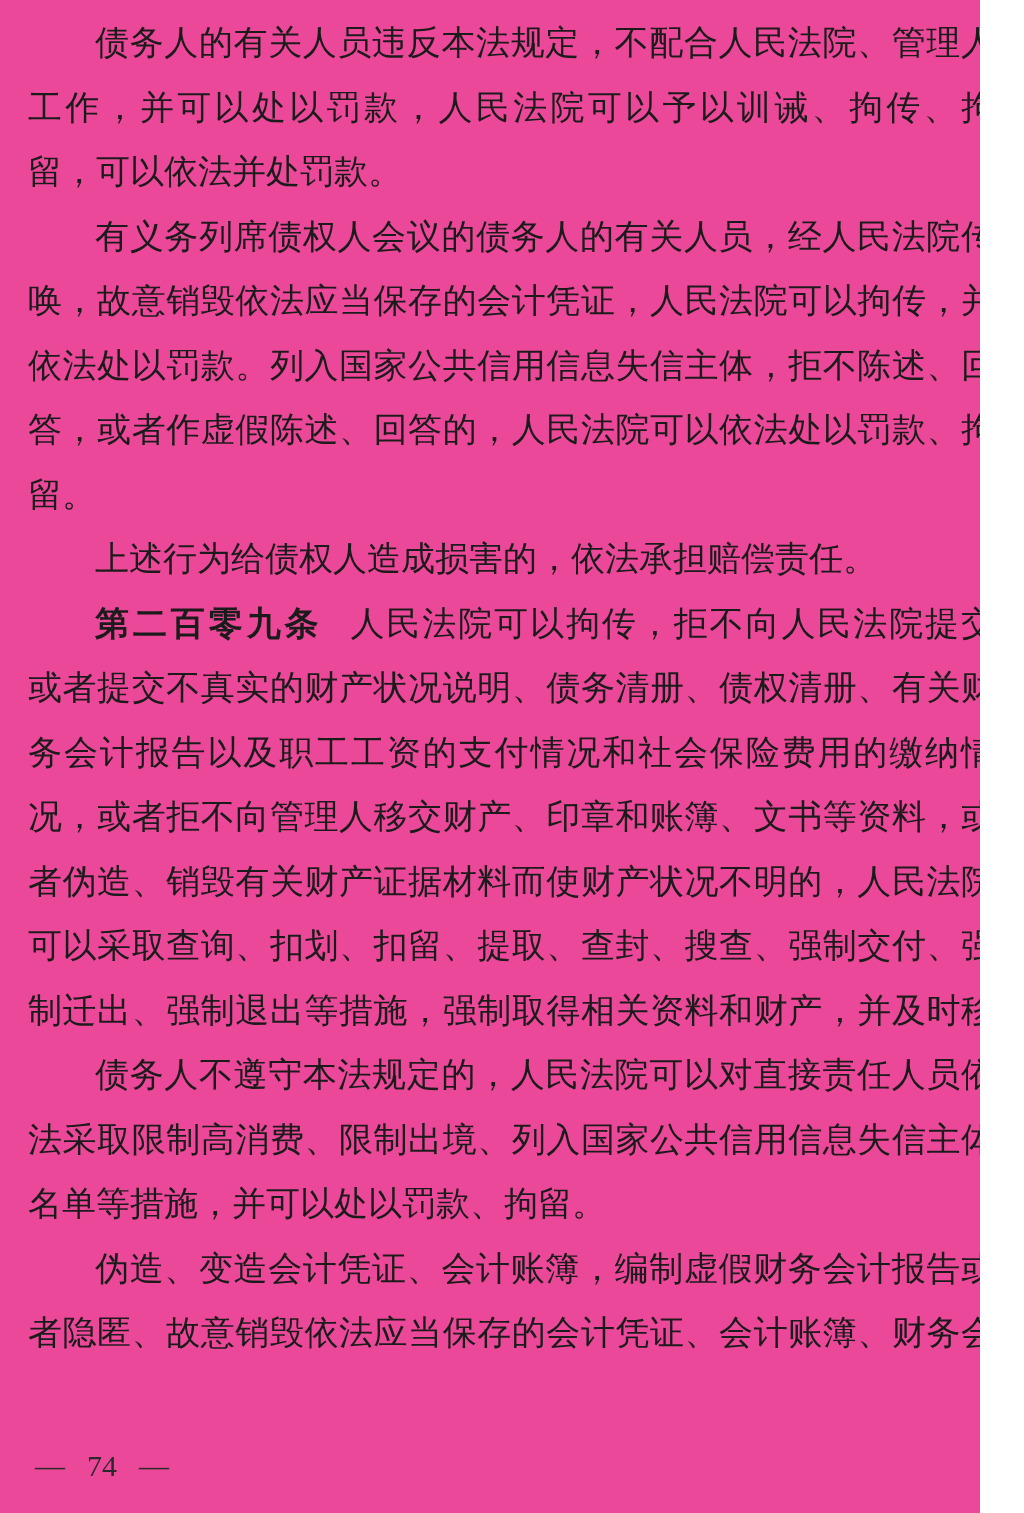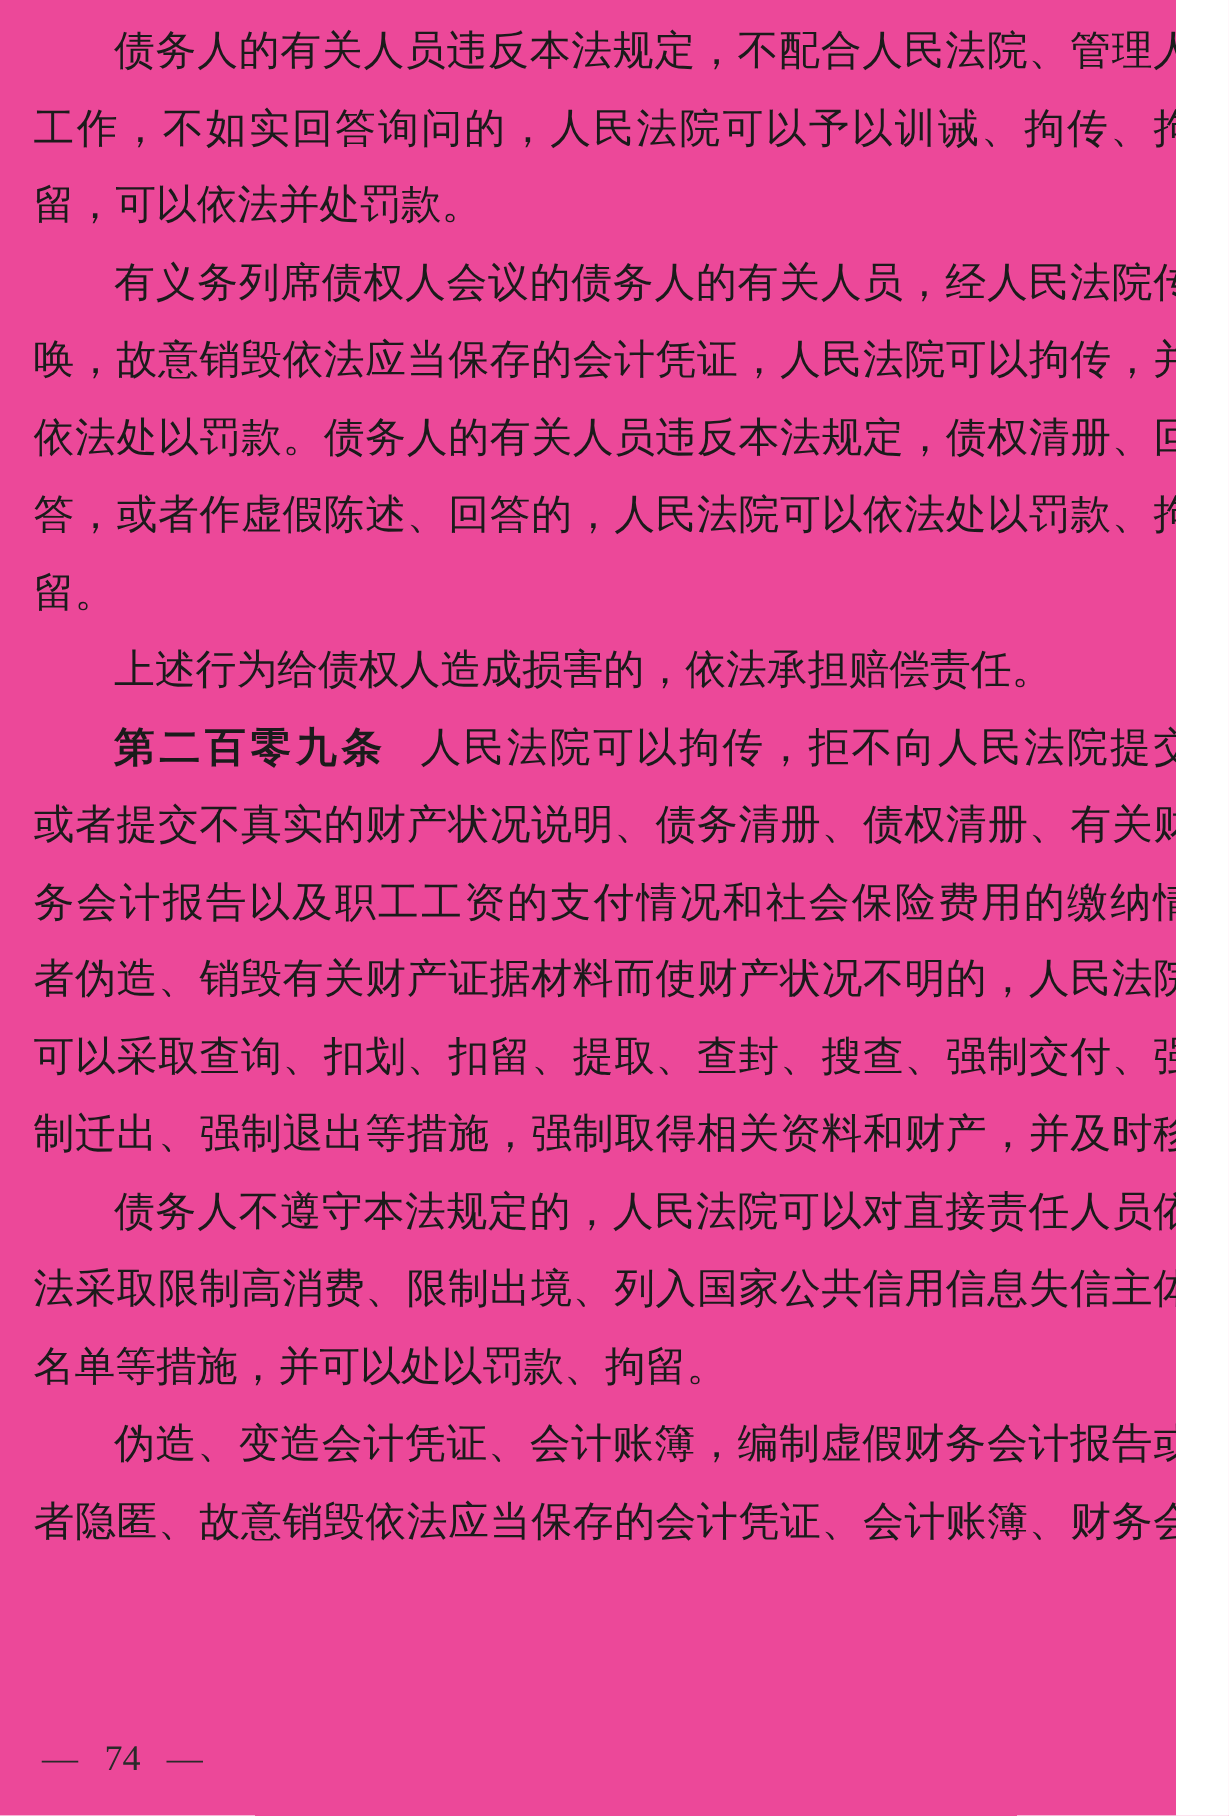--- a/index.html
+++ b/index.html
@@ -59,34 +59,35 @@
     font-family: "Liberation Serif", serif;
   }
 </style>
 </head>
 <body>
 
 <div class="page">
   <div class="bodytext">
 
     <div class="ln ind">债务人的有关人员违反本法规定，不配合人民法院、管理人</div>
-    <div class="ln">工作，不如实回答询问的，人民法院可以予以训诫、拘传、拘</div>
+    <div class="ln">工作，并可以处以罚款，人民法院可以予以训诫、拘传、拘</div>
     <div class="ln end">留，可以依法并处罚款。</div>
 
     <div class="ln ind">有义务列席债权人会议的债务人的有关人员，经人民法院传</div>
     <div class="ln">唤，故意销毁依法应当保存的会计凭证，人民法院可以拘传，并</div>
-    <div class="ln">依法处以罚款。债务人的有关人员违反本法规定，债权清册、回</div>
+    <div class="ln">依法处以罚款。列入国家公共信用信息失信主体，拒不陈述、回</div>
     <div class="ln">答，或者作虚假陈述、回答的，人民法院可以依法处以罚款、拘</div>
     <div class="ln end">留。</div>
 
     <div class="ln end ind">上述行为给债权人造成损害的，依法承担赔偿责任。</div>
 
     <div class="ln ind"><span class="art-num">第二百零九条</span><span class="art-gap"></span><span>人民法院可以拘传，拒不向人民法院提交</span></div>
     <div class="ln">或者提交不真实的财产状况说明、债务清册、债权清册、有关财</div>
     <div class="ln">务会计报告以及职工工资的支付情况和社会保险费用的缴纳情</div>
+    <div class="ln">况，或者拒不向管理人移交财产、印章和账簿、文书等资料，或</div>
     <div class="ln">者伪造、销毁有关财产证据材料而使财产状况不明的，人民法院</div>
     <div class="ln">可以采取查询、扣划、扣留、提取、查封、搜查、强制交付、强</div>
     <div class="ln">制迁出、强制退出等措施，强制取得相关资料和财产，并及时移</div>
 
     <div class="ln ind">债务人不遵守本法规定的，人民法院可以对直接责任人员依</div>
     <div class="ln">法采取限制高消费、限制出境、列入国家公共信用信息失信主体</div>
     <div class="ln end">名单等措施，并可以处以罚款、拘留。</div>
 
     <div class="ln ind">伪造、变造会计凭证、会计账簿，编制虚假财务会计报告或</div>
     <div class="ln">者隐匿、故意销毁依法应当保存的会计凭证、会计账簿、财务会</div>

